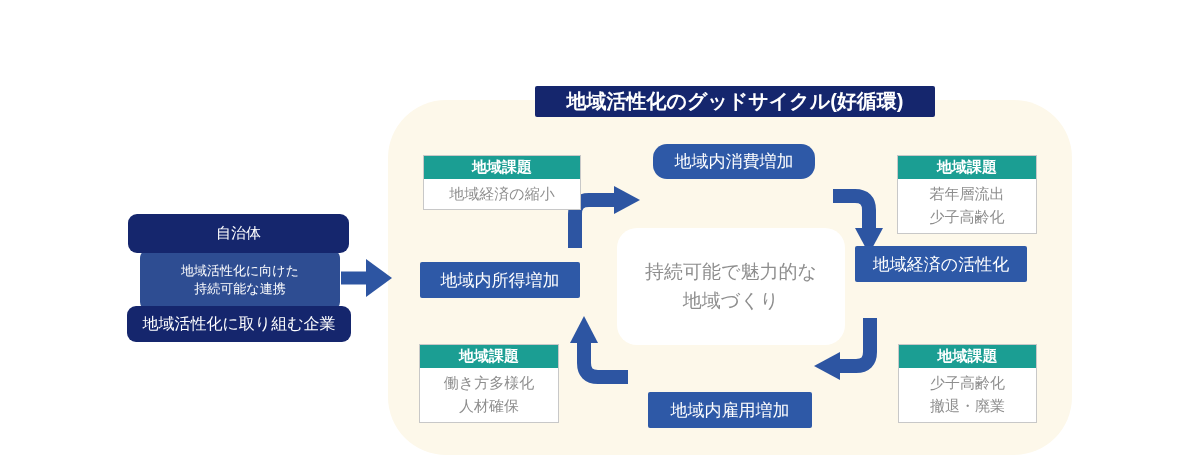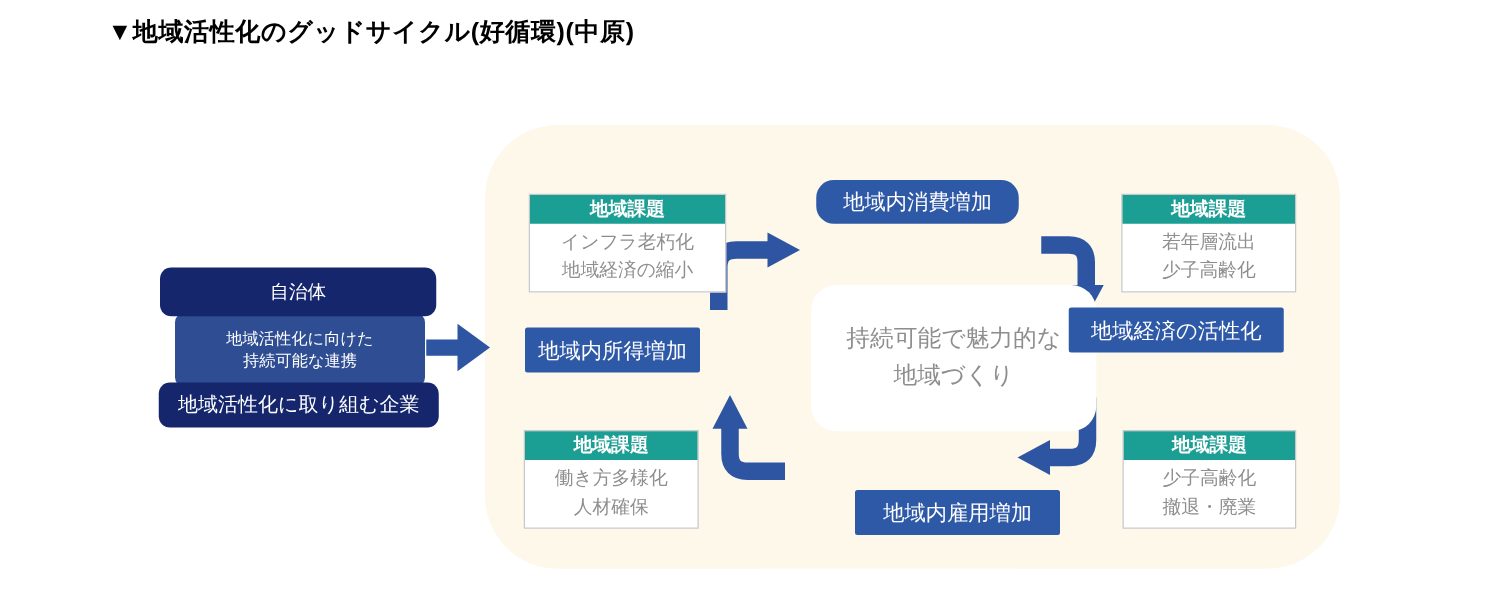--- a/index.html
+++ b/index.html
@@ -44,32 +44,31 @@
     font-size: 13px; line-height: 1.35; z-index: 2; text-align: center; white-space: nowrap;
   }
 
   
   .step {
     position: absolute; background: var(--blue); color: #ffffff;
     display: flex; align-items: center; justify-content: center;
     font-size: 17px; border-radius: 2px; z-index: 4; white-space: nowrap;
   }
   .step-top    { left: 653px; top: 144px; width: 162px; height: 35px; border-radius: 14px; }
-  .step-left   { left: 420px; top: 262px; width: 140px; height: 36px; }
+  .step-left   { left: 420px; top: 262px; width: 160px; height: 36px; }
   .step-right  { left: 855px; top: 246px; width: 172px; height: 36px; }
-  .step-bottom { left: 684px; top: 392px; width: 164px; height: 36px; }
+  .step-bottom { left: 648px; top: 392px; width: 164px; height: 36px; }
 
   
   .center-goal {
     position: absolute; left: 617px; top: 228px; width: 228px; height: 117px;
     background: #ffffff; border-radius: 20px; z-index: 2;
     display: flex; flex-direction: column; align-items: center; justify-content: center;
     color: var(--graytext); font-size: 19px; line-height: 1.5; text-align: center;
     white-space: nowrap;
-    margin-left: 32px;
   }
 
   
   .issue {
     position: absolute; background: #ffffff; border: 1px solid #c8c8c8;
     z-index: 4; text-align: center;
   }
   .issue-header {
     background: var(--teal); color: #ffffff; font-size: 15px; font-weight: bold;
     height: 23px; display: flex; align-items: center; justify-content: center;
@@ -84,24 +83,24 @@
   .issue-bl { left: 419px; top: 344px; width: 140px; }
   .issue-br { left: 898px; top: 344px; width: 139px; }
 
   .arrows-svg { position: absolute; left: 0; top: 0; width: 1200px; height: 471px; z-index: 1; pointer-events: none; }
 </style>
 </head>
 <body>
 
 <div class="stage">
 
-  <div class="page-title">▼地域活性化のグッドサイクル(好循環)(中原)</div>
 
   <div class="diagram-bg"></div>
 
+  <div class="diagram-header">地域活性化のグッドサイクル(好循環)</div>
 
   <div class="lg-navy lg-top">自治体</div>
   <div class="lg-mid">
     <div>地域活性化に向けた</div>
     <div>持続可能な連携</div>
   </div>
   <div class="lg-navy lg-bottom">地域活性化に取り組む企業</div>
 
   <div class="step step-top">地域内消費増加</div>
   <div class="step step-left">地域内所得増加</div>
@@ -109,21 +108,20 @@
   <div class="step step-bottom">地域内雇用増加</div>
 
   <div class="center-goal">
     <div>持続可能で魅力的な</div>
     <div>地域づくり</div>
   </div>
 
   <div class="issue issue-tl">
     <div class="issue-header">地域課題</div>
     <div class="issue-body">
-      <div>インフラ老朽化</div>
       <div>地域経済の縮小</div>
     </div>
   </div>
   <div class="issue issue-tr">
     <div class="issue-header">地域課題</div>
     <div class="issue-body">
       <div>若年層流出</div>
       <div>少子高齢化</div>
     </div>
   </div>

